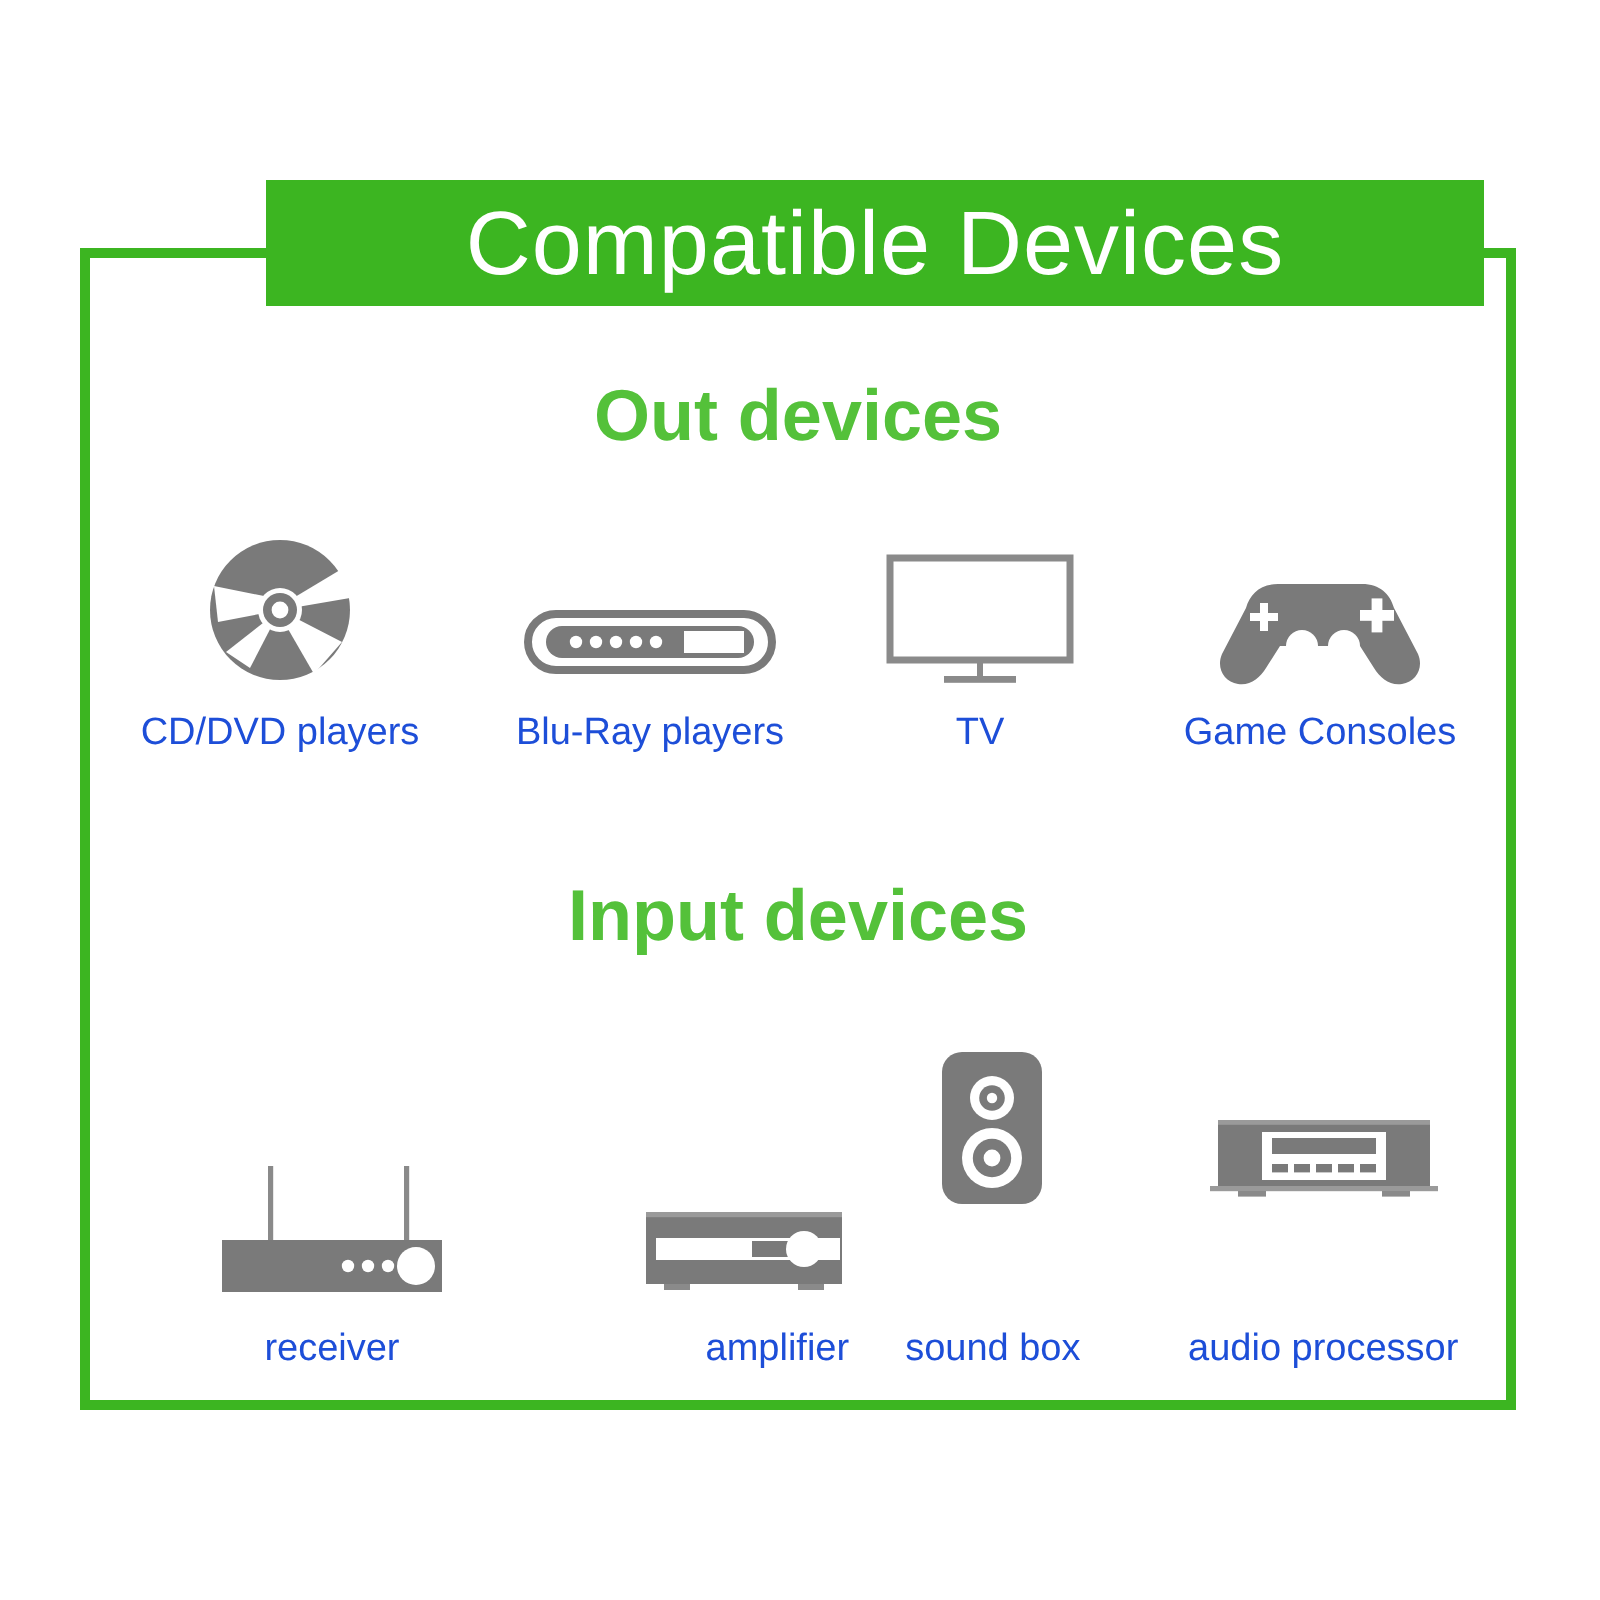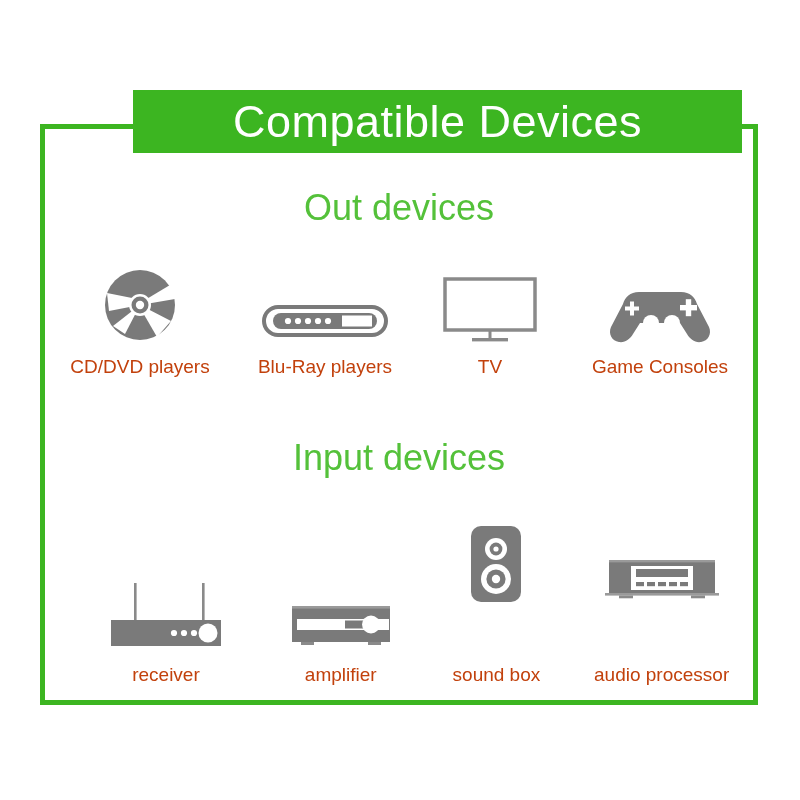--- a/index.html
+++ b/index.html
@@ -59,21 +59,21 @@
   }
 
   
   .section-heading {
     position: absolute;
     width: 718px;
     left: 40px;
     text-align: center;
     color: #54c13a;
     font-size: 36px;
-    font-weight: 400;
+    font-weight: 700;
     z-index: 3;
   }
   #head-out   { top: 187px; }
   #head-input { top: 437px; }
 
   
   .row {
     position: absolute;
     left: 45px;
     width: 710px;
@@ -90,35 +90,35 @@
     justify-content: flex-end;
   }
   .device .art {
     height: 92px;
     display: flex;
     align-items: flex-end;
     justify-content: center;
   }
   .device .label {
     margin-top: 12px;
-    color: #c2410c;
+    color: #1d4ed8;
     font-size: 19px;
     font-weight: 400;
     white-space: nowrap;
     text-align: center;
   }
 
   
   #row-out .device:nth-child(1) { width: 190px; }
   #row-out .device:nth-child(2) { width: 180px; }
   #row-out .device:nth-child(3) { width: 150px; }
   #row-out .device:nth-child(4) { width: 190px; }
 
   #row-input .device:nth-child(1) { width: 190px; padding-left: 30px; }
-  #row-input .device:nth-child(2) { width: 175px; }
+  #row-input .device:nth-child(2) { width: 175px; align-items: flex-end; }
   #row-input .device:nth-child(3) { width: 150px; gap: 48px; }
   #row-input .device:nth-child(4) { width: 195px; justify-content: space-between; }
 
   .icon-svg { display: block; }
 </style>
 </head>
 <body>
 
 <div id="poster">
 

